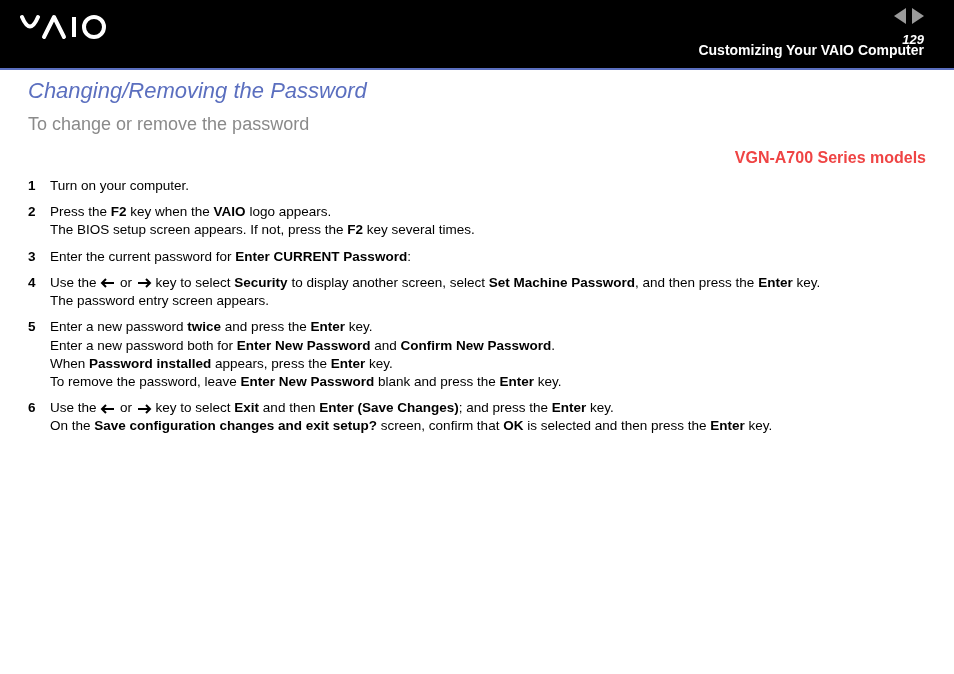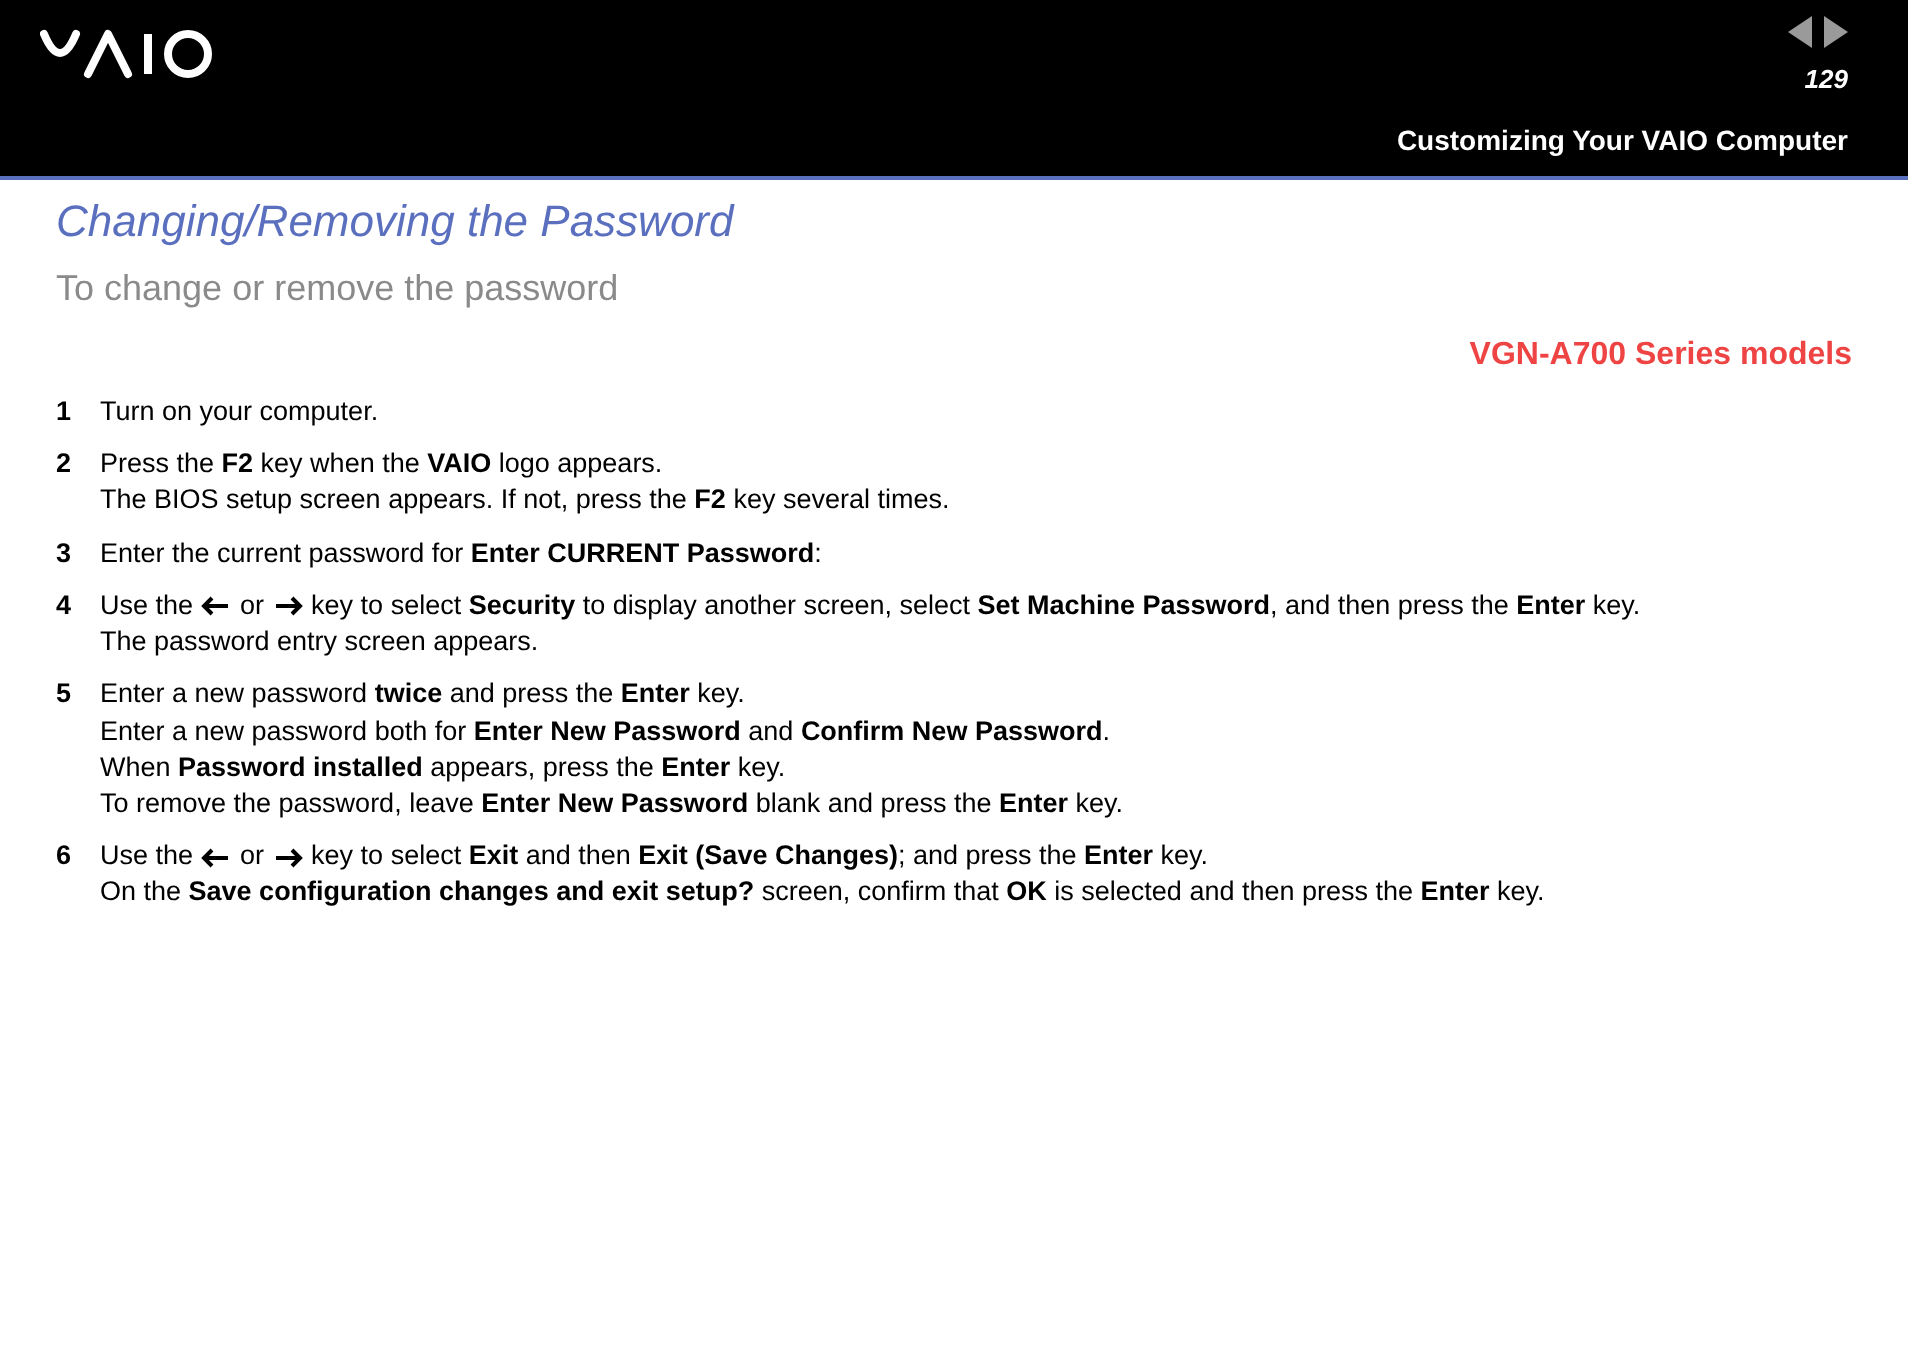--- a/index.html
+++ b/index.html
@@ -6,21 +6,21 @@
   body {
     font-family: Arial, Helvetica, sans-serif;
     width: 954px;
     height: 674px;
     background: #fff;
     overflow: hidden;
   }
   .header {
     background: #000;
     color: #fff;
-    height: 90px;
+    height: 70px;
     position: relative;
     padding: 8px 30px 8px 18px;
     border-bottom: 2px solid #5b6fbf;
   }
   .logo {
     position: absolute;
     left: 20px;
     top: 14px;
   }
   .nav-arrows {
@@ -155,16 +155,16 @@
         <div class="step-body">Enter a new password <b>twice</b> and press the <b>Enter</b> key.<br>Enter a new password both for <b>Enter New Password</b> and <b>Confirm New Password</b>.<br>When <b>Password installed</b> appears, press the <b>Enter</b> key.<br>To remove the password, leave <b>Enter New Password</b> blank and press the <b>Enter</b> key.</div>
       </div>
       <div class="step">
         <div class="step-num">6</div>
         <div class="step-body">Use the <svg class="arrow-left-icon" width="16" height="10">
             <line x1="2" y1="5" x2="14" y2="5" stroke="#000" stroke-width="2"></line>
             <polyline points="6,1 2,5 6,9" fill="none" stroke="#000" stroke-width="2"></polyline>
           </svg> or <svg class="arrow-right-icon" width="16" height="10">
             <line x1="2" y1="5" x2="14" y2="5" stroke="#000" stroke-width="2"></line>
             <polyline points="10,1 14,5 10,9" fill="none" stroke="#000" stroke-width="2"></polyline>
-          </svg> key to select <b>Exit</b> and then <b>Exit (Save Changes)</b>; and press the <b>Enter</b> key.<br>On the <b>Save configuration changes and exit setup?</b> screen, confirm that <b>OK</b> is selected and then press the <b>Enter</b> key.</div>
+          </svg> key to select <b>Exit</b> and then <b>Enter (Save Changes)</b>; and press the <b>Enter</b> key.<br>On the <b>Save configuration changes and exit setup?</b> screen, confirm that <b>OK</b> is selected and then press the <b>Enter</b> key.</div>
       </div>
     </div>
 </div>
 
 </body></html>

